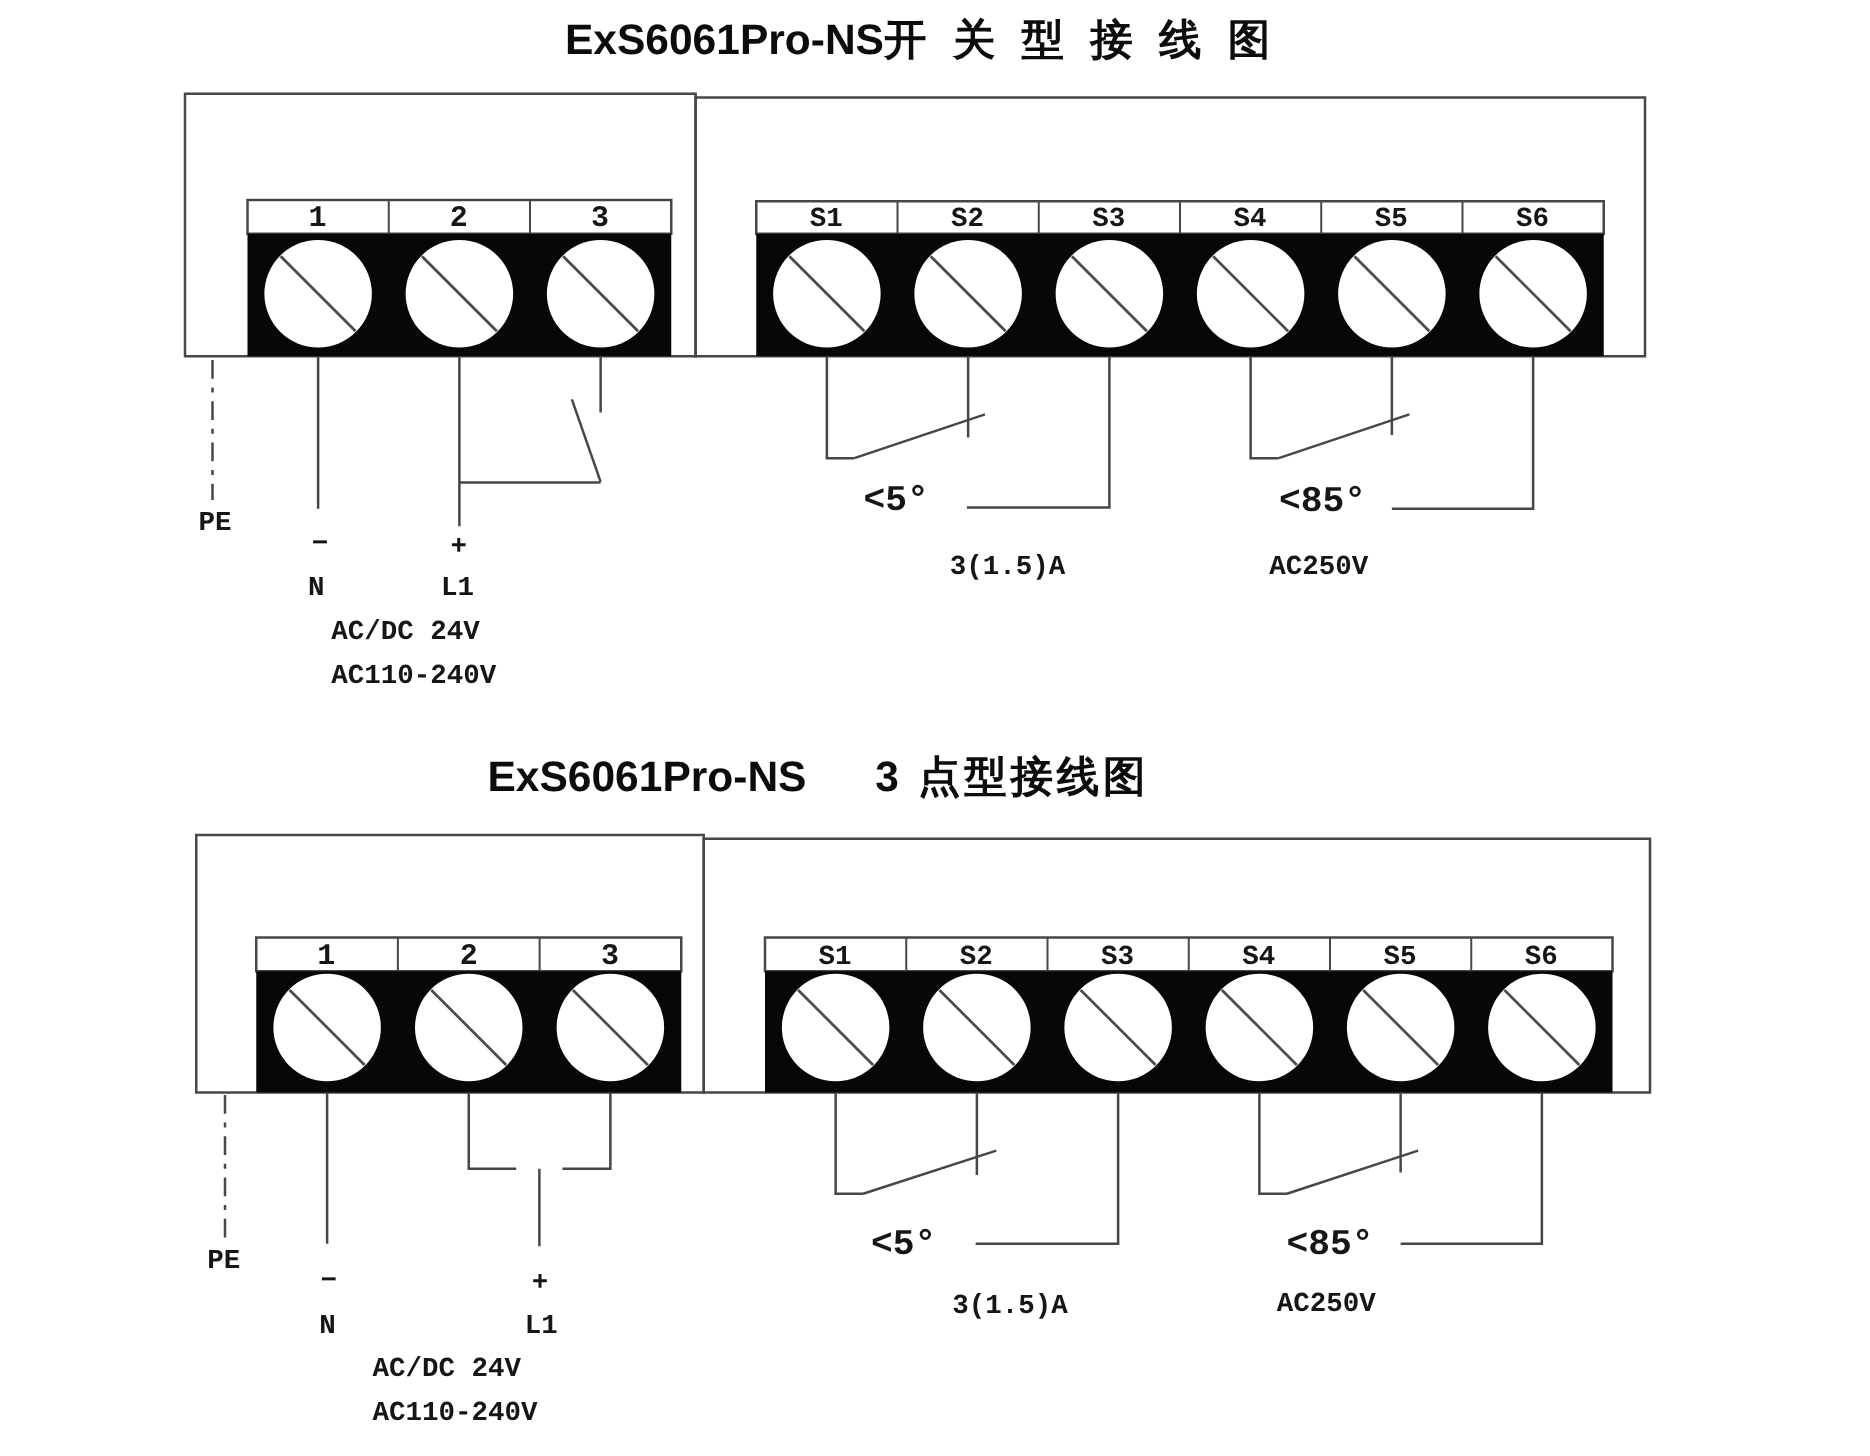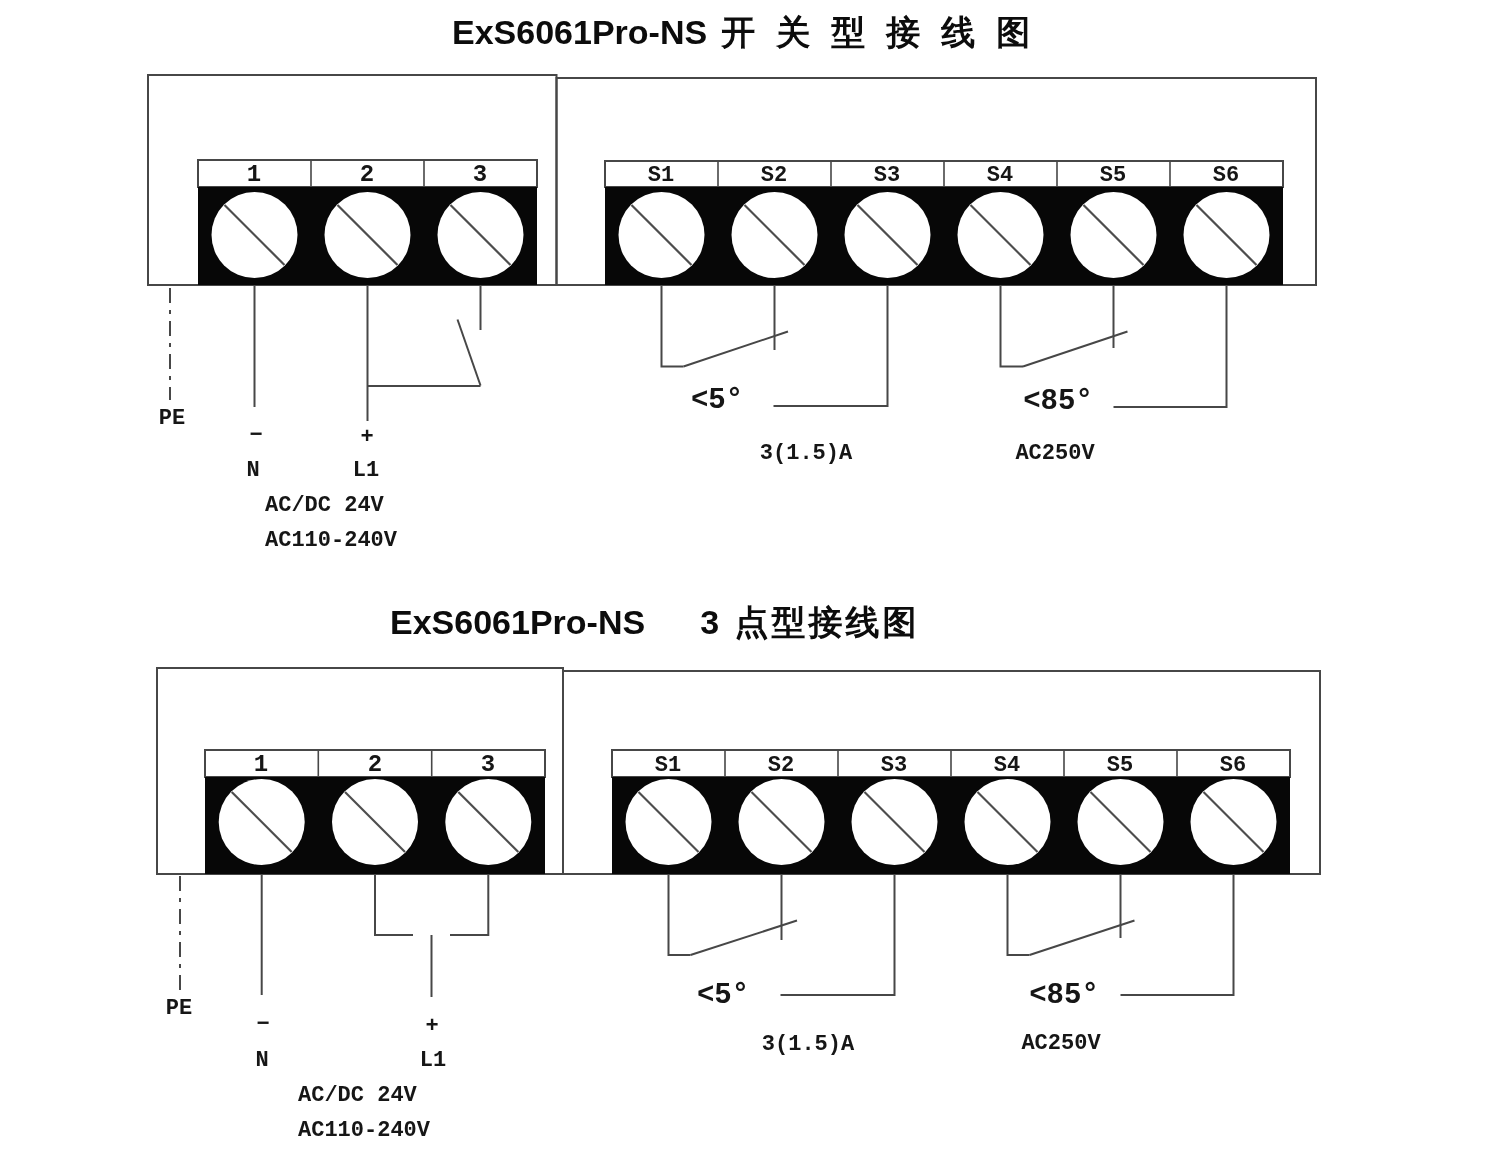--- a/index.html
+++ b/index.html
@@ -14,21 +14,21 @@
   .title {
     position: absolute;
     font-family: "Liberation Sans", "DejaVu Sans", sans-serif;
     font-weight: 700;
     font-size: 34px;
     line-height: 40px;
     color: #0c0c0c;
     white-space: nowrap;
   }
   .t1 { left: 452px; top: 12px; }
-  .t1 .cn { margin-left: 14px; letter-spacing: 21px; }
+  .t1 .cn { letter-spacing: 21px; }
   .t2 { left: 390px; top: 602px; }
   .t2 .cn { margin-left: 55px; letter-spacing: 3px; }
   svg.layer { position: absolute; left: 0; top: 0; }
 
   .box     { fill: none; stroke: var(--line, #474747); stroke-width: 2; }
   .hdr     { fill: #ffffff; stroke: var(--line, #474747); stroke-width: 2; }
   .hdr-div { stroke: var(--line, #474747); stroke-width: 1.6; }
   .blk     { fill: var(--block, #070707); }
   .screw-face { fill: #ffffff; }
   .screw-slot { stroke: #4d4d4d; stroke-width: 2.2; }

